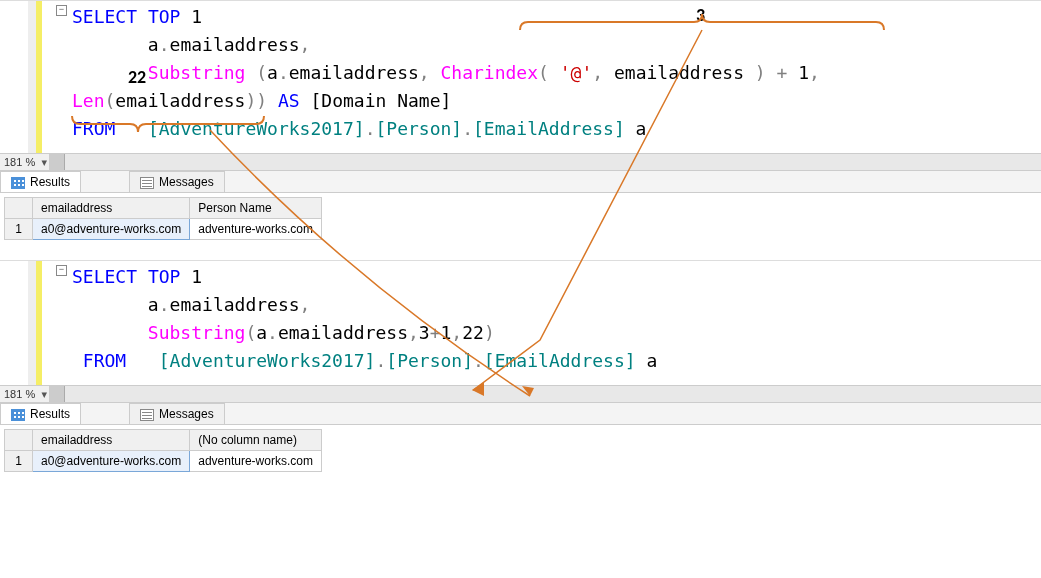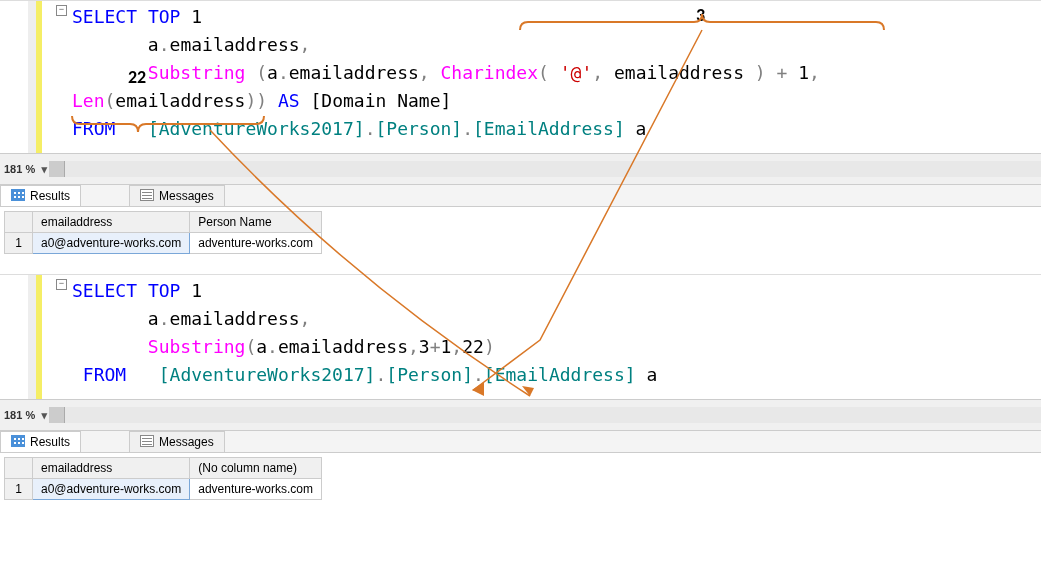--- a/index.html
+++ b/index.html
@@ -12,28 +12,28 @@
   .collapse-box { position: absolute; left: 56px; top: 4px; width: 11px; height: 11px; border: 1px solid #888; background: #fff; font-size: 9px; line-height: 9px; text-align: center; color: #555; cursor: pointer; }
   
   .code-area { flex: 1; padding: 2px 0 10px 32px; font-size: 18px; line-height: 28px; white-space: pre; font-family: Consolas, monospace; overflow: hidden; }
   .kw-blue { color: #0000ff; }
   .kw-magenta { color: #ff00ff; }
   .kw-gray { color: #808080; }
   .kw-red { color: #cc0000; }
   .kw-teal { color: #008080; }
   .txt { color: #000; }
   
-  .zoom-bar { display: flex; align-items: center; background: #f0f0f0; border-top: 1px solid #ccc; border-bottom: 1px solid #ccc; height: 32px; font-size: 11px; font-family: 'Segoe UI', sans-serif; font-weight: bold; }
+  .zoom-bar { display: flex; align-items: center; background: #f0f0f0; border-top: 1px solid #ccc; border-bottom: 1px solid #ccc; height: 18px; font-size: 11px; font-family: 'Segoe UI', sans-serif; }
   .zoom-label { padding: 0 4px; color: #333; }
   .zoom-dd { width: 10px; text-align:center; color:#555; }
   .zoom-scroll { flex:1; height: 16px; background: #e8e8e8; border-left: 1px solid #ccc; position: relative; }
   .zoom-scroll::before { content:''; position:absolute; left:0; top:0; width:14px; height:100%; background:#ccc; border-right:1px solid #aaa;}
   
   .tabs-bar { display: flex; background: #f4f4f4; border-bottom: 1px solid #ccc; font-family: 'Segoe UI', sans-serif; font-size: 12px; }
-  .tab { padding: 3px 10px; border: 1px solid #ccc; border-bottom: none; background: #fff; display: flex; align-items: flex-start; gap: 5px; cursor: pointer; }
+  .tab { padding: 3px 10px; border: 1px solid #ccc; border-bottom: none; background: #fff; display: flex; align-items: flex-end; gap: 5px; cursor: pointer; }
   .tab.inactive { background: #f0f0f0; margin-left: 48px; }
   .tab-icon { width: 14px; height: 12px; display: inline-block; }
   .icon-grid { background: linear-gradient(#4a90d9 2px, transparent 2px) 0 0/4px 4px, linear-gradient(90deg, #4a90d9 2px, transparent 2px) 0 0/4px 4px; border:1px solid #4a90d9;}
   .icon-msg { border:1px solid #888; background:#fff; position:relative;}
   .icon-msg::after { content:''; position:absolute; left:1px; right:1px; top:2px; height:1px; background:#888; box-shadow:0 3px #888, 0 6px #888;}
   
   .results-grid { font-family: 'Segoe UI', Tahoma, sans-serif; font-size: 12px; border-collapse: collapse; margin-left: 4px; }
   .results-grid th, .results-grid td { border: 1px solid #ccc; padding: 3px 8px; text-align: left; }
   .results-grid th { background: #f0f0f0; font-weight: normal; }
   .results-grid .rownum { background: #f0f0f0; text-align: center; width: 28px; }

